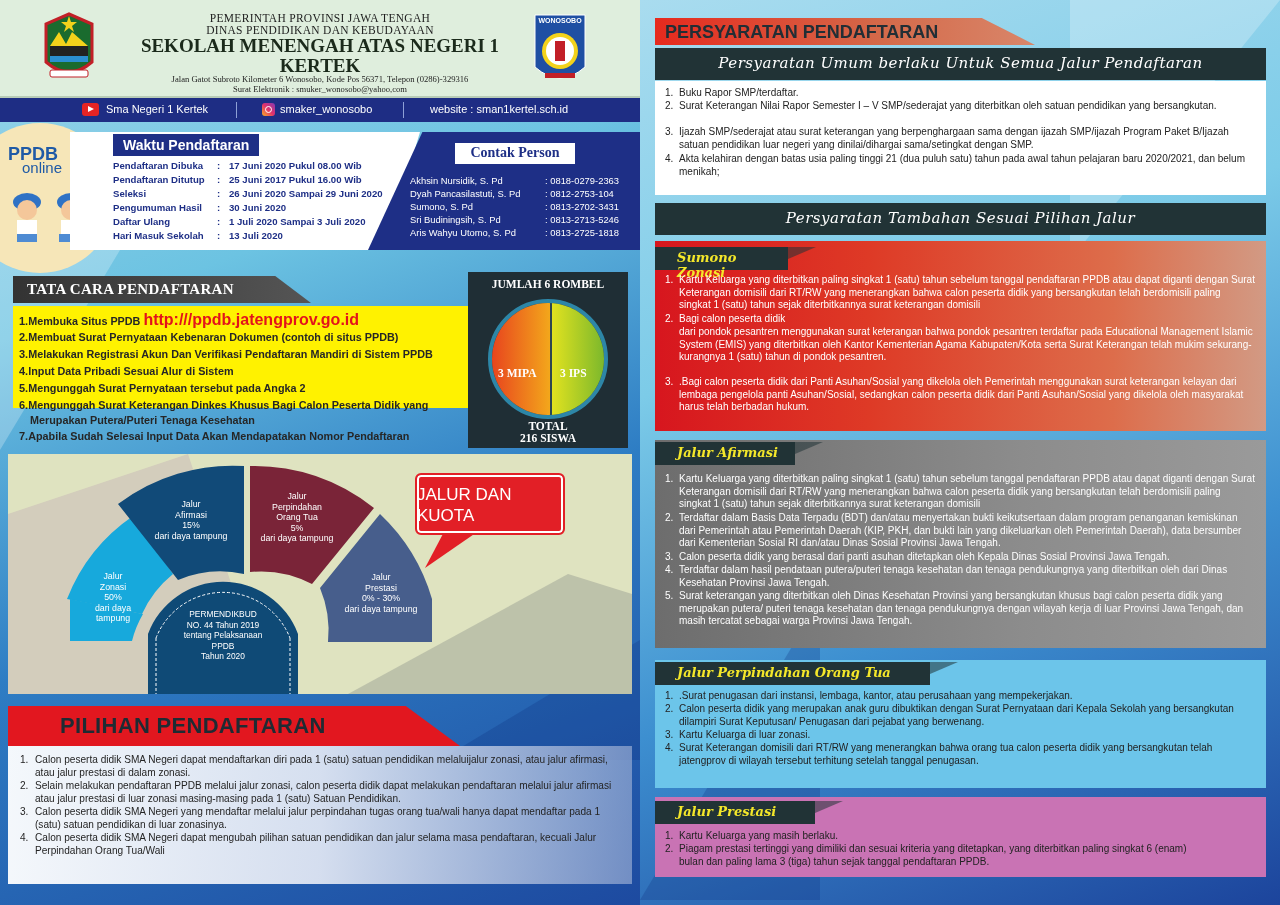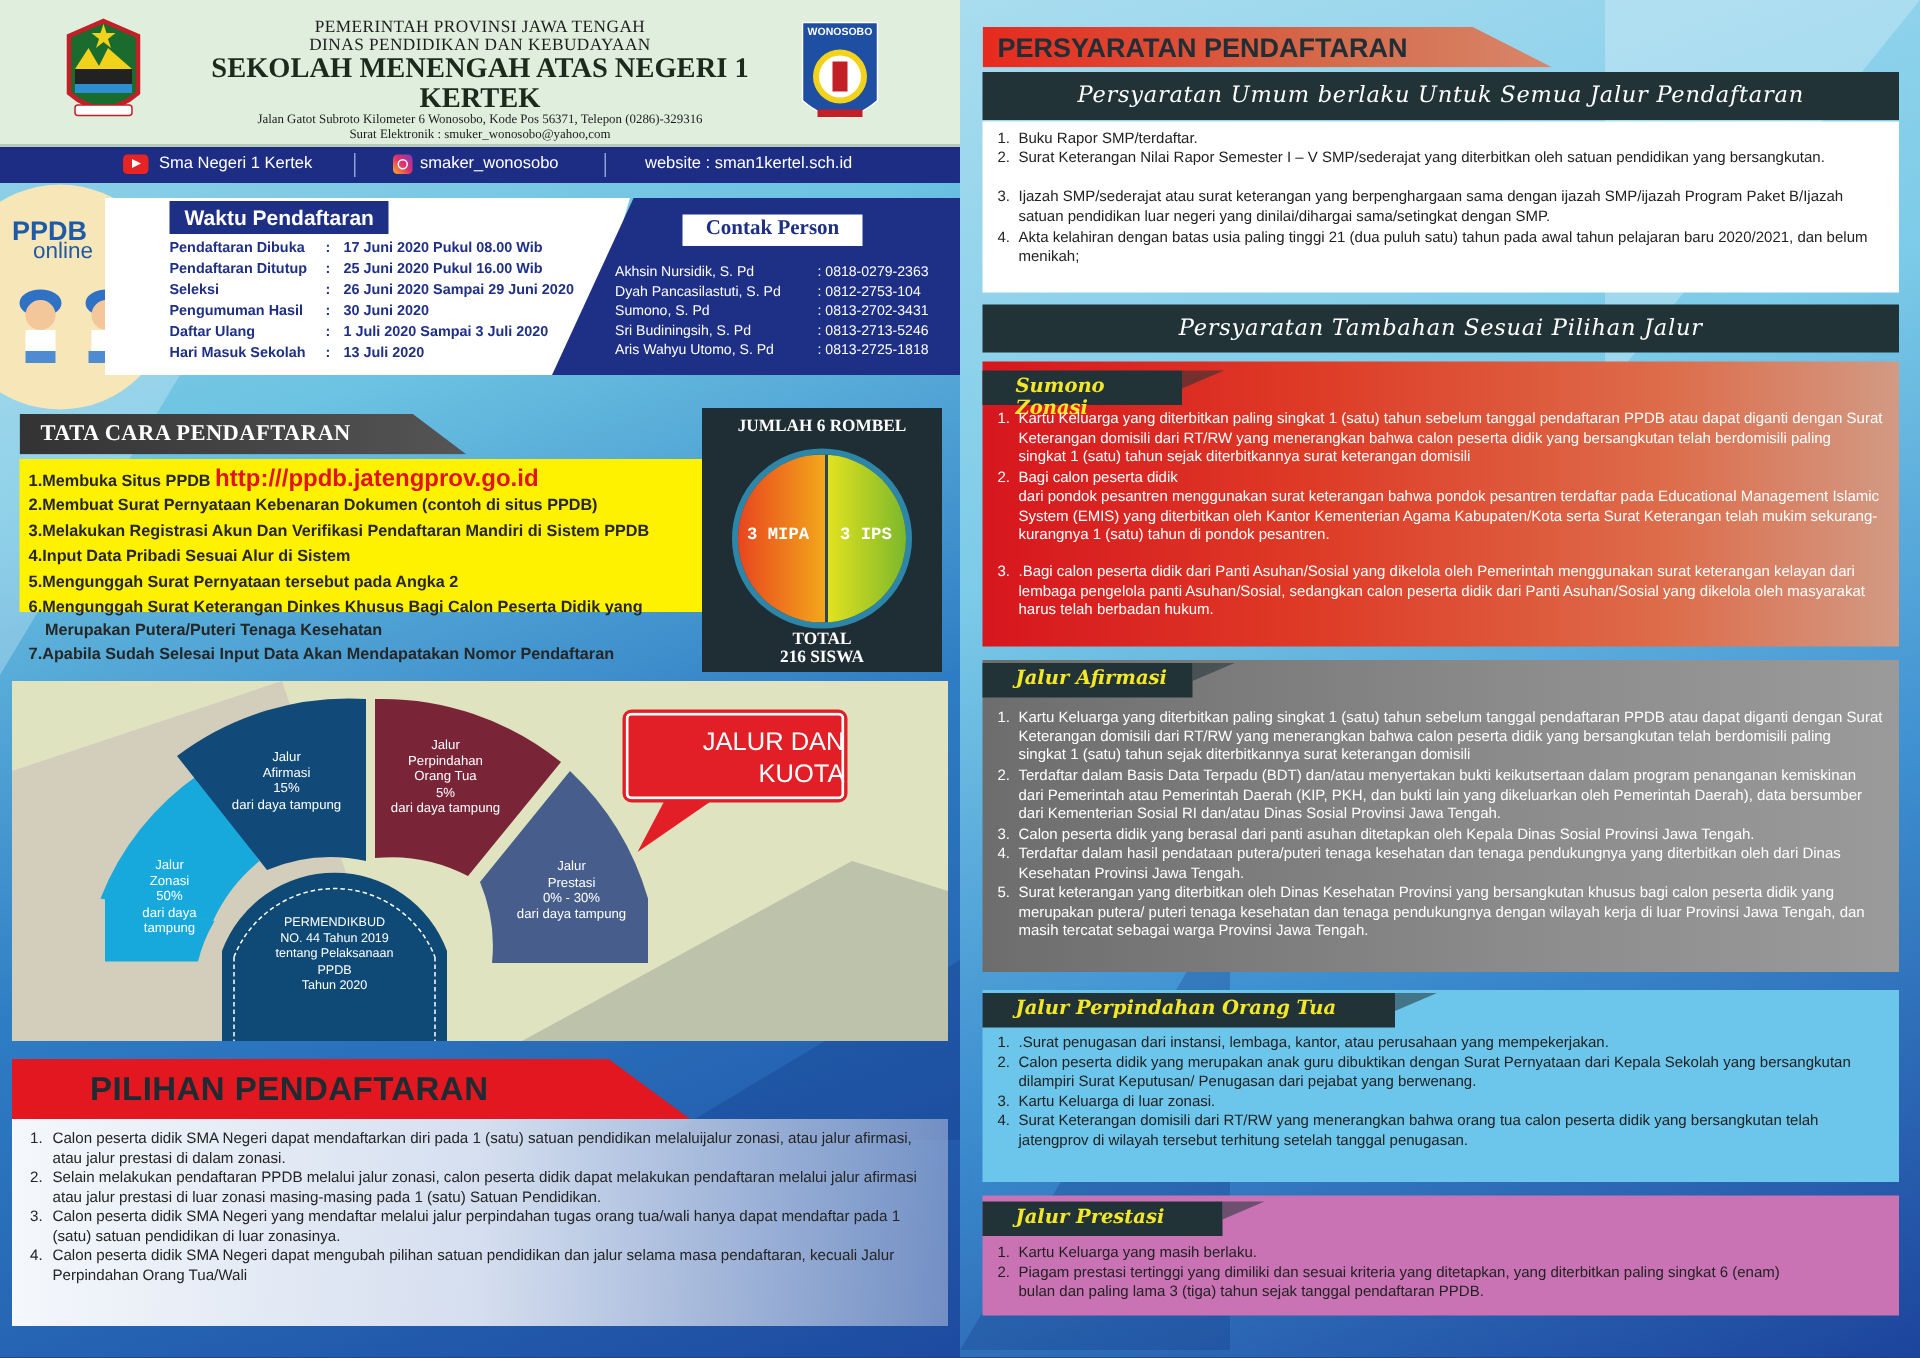--- a/index.html
+++ b/index.html
@@ -46,28 +46,28 @@
 .tc-title{position:absolute;left:13px;top:276px;width:298px;height:27px;background:linear-gradient(90deg,#333 0%,#555 100%);clip-path:polygon(0 0,88% 0,100% 100%,0 100%);color:#fff;font-family:"Liberation Serif",serif;font-weight:bold;font-size:15px;padding:5px 0 0 14px;letter-spacing:.3px}
 .tc-box{position:absolute;left:13px;top:306px;width:455px;height:102px;background:#fff200}
 .tc-item{position:absolute;left:6px;font-size:10.8px;font-weight:bold;color:#262626;white-space:nowrap}
 .tc-item .num{font-size:11px}
 .tc-url{color:#e3131b;font-size:16px;font-weight:bold}
 .rombel{position:absolute;left:468px;top:272px;width:160px;height:176px;background:#1f2e35}
 .rombel .rt{position:absolute;top:6px;width:160px;text-align:center;color:#fff;font-family:"Liberation Serif",serif;font-weight:bold;font-size:11.5px}
 .rombel .pie{position:absolute;left:20px;top:27px;width:120px;height:120px;border-radius:50%;border:4px solid #2d86a7;overflow:hidden;background:#2d4650}
 .rombel .l{position:absolute;left:0;top:0;width:58px;height:112px;background:linear-gradient(90deg,#e8451e,#f3a71b)}
 .rombel .r{position:absolute;right:0;top:0;width:52px;height:112px;background:linear-gradient(90deg,#e1e21f,#7cb82c)}
-.rombel .pl{position:absolute;top:47px;color:#fff;font-family:Liberation Mono, monospace;font-weight:bold;font-size:11.5px}
+.rombel .pl{position:absolute;top:64px;color:#fff;font-family:Liberation Serif, serif;font-weight:bold;font-size:11.5px}
 .rombel .tot{position:absolute;top:148px;width:160px;text-align:center;color:#fff;font-family:"Liberation Serif",serif;font-weight:bold;font-size:11.5px;line-height:12px}
 
 .jk{position:absolute;left:8px;top:454px;width:624px;height:240px;background:#dfe3c0;overflow:hidden}
 .jk svg{position:absolute;left:0;top:0}
 .seglbl{position:absolute;text-align:center;color:#fff;font-size:8.8px;line-height:10.5px}
 .bubble{position:absolute;left:415px;top:473px;width:150px;height:62px;background:#e21f26;border:2px solid #e21f26;border-radius:6px;box-shadow:inset 0 0 0 2px #fff,inset 0 0 0 3px #e21f26}
-.bubble .txt{position:absolute;left:0;top:9px;width:146px;text-align:right;color:#fff;font-size:17px;line-height:21px}
+.bubble .txt{position:absolute;left:0;top:9px;width:146px;text-align:left;color:#fff;font-size:17px;line-height:21px}
 
 .pl-title{position:absolute;left:8px;top:706px;width:452px;height:40px;background:#e2171f;clip-path:polygon(0 0,88% 0,100% 100%,0 100%);font-size:22px;font-weight:900;color:#1f2b33;padding:7px 0 0 52px;letter-spacing:.3px}
 .pl-box{position:absolute;left:8px;top:746px;width:624px;height:138px;background:linear-gradient(90deg,rgba(255,255,255,.95) 0%,rgba(232,236,246,.9) 50%,rgba(150,170,210,.7) 100%)}
 .pl-item{position:absolute;left:12px;width:600px;font-size:10.1px;color:#242424;line-height:12.5px}
 .pl-item .nm{position:absolute;left:0;top:0}
 .pl-item .tx{display:block;padding-left:15px}
 
 .ps-title{position:absolute;left:15px;top:18px;width:380px;height:27px;background:linear-gradient(90deg,#e62a1e 0%,#d46a4a 60%,#d9866a 100%);clip-path:polygon(0 0,86% 0,100% 100%,0 100%);font-size:18px;font-weight:900;color:#222e35;padding:4px 0 0 10px}
 .scriptbar{position:absolute;left:15px;width:611px;height:32px;background:#213336;color:#fff;font-family:"DejaVu Serif",serif;font-style:italic;font-size:15px;text-align:center;padding-top:6px;letter-spacing:.5px}
 .box{position:absolute;left:15px;width:611px}
@@ -138,21 +138,21 @@
     <svg class="kid" style="left:50px;top:62px" viewBox="0 0 42 60">
       <ellipse cx="21" cy="12" rx="14" ry="9" fill="#2f72c5"></ellipse>
         <circle cx="21" cy="20" r="10" fill="#f4c79a"></circle>
       <rect x="11" y="30" width="20" height="14" fill="#fff"></rect>
         <rect x="9" y="44" width="24" height="8" fill="#4e8bd3"></rect>
     </svg>
     <div class="white"></div>
     <div class="navy"></div>
     <div class="wtitle">Waktu Pendaftaran</div>
     <div class="wrow" style="top:32px"><span class="k">Pendaftaran Dibuka</span><span class="c">:</span><span>17 Juni 2020 Pukul 08.00 Wib</span></div>
-    <div class="wrow" style="top:46px"><span class="k">Pendaftaran Ditutup</span><span class="c">:</span><span>25 Juni 2020 Pukul 16.00 Wib</span></div>
+    <div class="wrow" style="top:46px"><span class="k">Pendaftaran Ditutup</span><span class="c">:</span><span>25 Juni 2017 Pukul 16.00 Wib</span></div>
     <div class="wrow" style="top:60px"><span class="k">Seleksi</span><span class="c">:</span><span>26 Juni 2020 Sampai 29 Juni 2020</span></div>
     <div class="wrow" style="top:74px"><span class="k">Pengumuman Hasil</span><span class="c">:</span><span>30 Juni 2020</span></div>
     <div class="wrow" style="top:88px"><span class="k">Daftar Ulang</span><span class="c">:</span><span>1 Juli 2020 Sampai 3 Juli 2020</span></div>
     <div class="wrow" style="top:102px"><span class="k">Hari Masuk Sekolah</span><span class="c">:</span><span>13 Juli 2020</span></div>
 
     <div class="ctitle">Contak Person</div>
     <div class="crow" style="top:47px"><span class="n">Akhsin Nursidik, S. Pd</span><span>: 0818-0279-2363</span></div>
     <div class="crow" style="top:60px"><span class="n">Dyah Pancasilastuti, S. Pd</span><span>: 0812-2753-104</span></div>
     <div class="crow" style="top:73px"><span class="n">Sumono, S. Pd</span><span>: 0813-2702-3431</span></div>
     <div class="crow" style="top:86px"><span class="n">Sri Budiningsih, S. Pd</span><span>: 0813-2713-5246</span></div>

